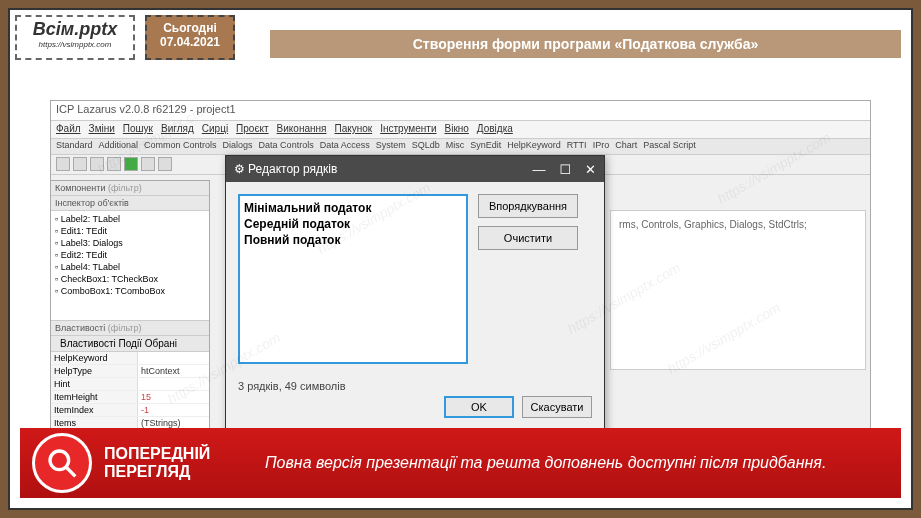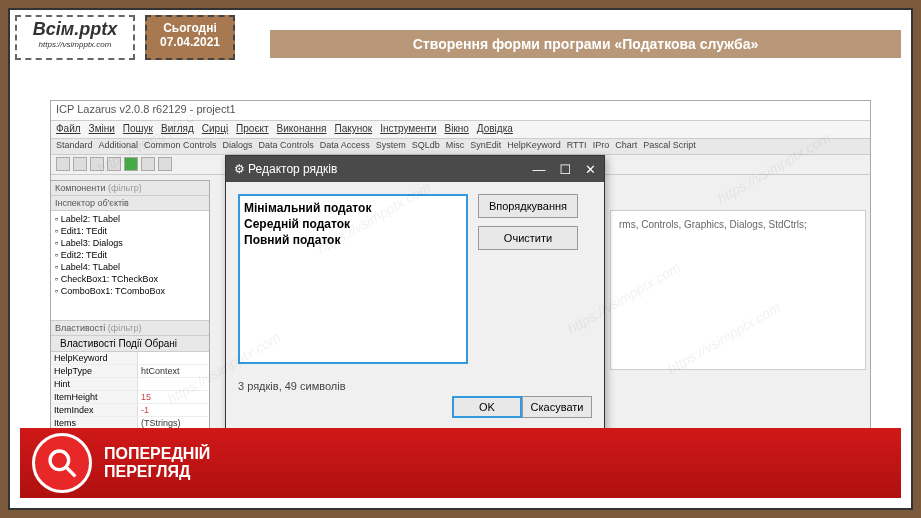--- a/index.html
+++ b/index.html
@@ -30,21 +30,21 @@
 .prop-val { width: 45%; padding: 1px 3px; }
 .dialog { position: absolute; top: 145px; left: 215px; width: 380px; height: 290px; background: #f0f0f0; border: 1px solid #333; box-shadow: 2px 2px 8px rgba(0,0,0,0.3); z-index: 50; }
 .dlg-title { height: 26px; background: #4a4a4a; color: #fff; padding: 4px 8px; font-size: 12px; display: flex; justify-content: space-between; align-items: center; }
 .dlg-title-btns { display: flex; gap: 14px; font-size: 13px; }
 .dlg-body { padding: 12px; display: flex; gap: 10px; }
 .dlg-list { width: 230px; height: 170px; background: #fff; border: 2px solid #3399dd; padding: 4px; font-size: 12px; font-weight: bold; }
 .dlg-list div { padding: 1px 0; }
 .dlg-btns { display: flex; flex-direction: column; gap: 8px; }
 .dlg-btn { width: 100px; height: 24px; background: #e8e8e8; border: 1px solid #999; font-size: 11px; }
 .dlg-status { padding: 4px 12px; font-size: 11px; color: #444; }
-.dlg-footer { display: flex; justify-content: flex-end; padding: 0 12px 8px; }
+.dlg-footer { display: flex; justify-content: flex-end; gap: 8px; padding: 0 12px 8px; }
 .dlg-ok { width: 70px; height: 22px; background: #e8e8e8; border: 2px solid #3399dd; font-size: 11px; }
 .dlg-cancel { width: 70px; height: 22px; background: #e8e8e8; border: 1px solid #999; font-size: 11px; }
 .code-panel { position: absolute; top: 200px; left: 600px; right: 45px; height: 160px; background: #fff; border: 1px solid #ccc; font-family: monospace; font-size: 10px; padding: 8px; color: #666; }
 .preview-banner { position: absolute; bottom: 10px; left: 10px; right: 10px; height: 70px; background: linear-gradient(#d01818, #b01010); z-index: 200; display: flex; align-items: center; }
 .preview-icon { width: 60px; height: 60px; border-radius: 50%; background: #e82828; border: 3px solid #fff; margin-left: 12px; display: flex; align-items: center; justify-content: center; }
 .preview-icon svg { width: 32px; height: 32px; }
 .preview-label { color: #fff; font-weight: bold; font-size: 16px; margin-left: 12px; line-height: 1.1; }
 .preview-text { flex: 1; color: #fff; font-style: italic; font-size: 16px; text-align: center; padding-right: 20px; }
 </style>
 </head>
@@ -174,14 +174,15 @@
     <div class="preview-icon">
       <svg viewBox="0 0 24 24" fill="none" stroke="#fff" stroke-width="2.5">
           <circle cx="10" cy="10" r="7"></circle>
           <line x1="15" y1="15" x2="22" y2="22"></line>
         </svg>
     </div>
     <div class="preview-label">
       <div>ПОПЕРЕДНІЙ</div>
       <div>ПЕРЕГЛЯД</div>
     </div>
+    <div class="preview-text">Повна версія презентації та решта доповнень доступні після придбання.</div>
   </div>
 </div>
 
 </body></html>

